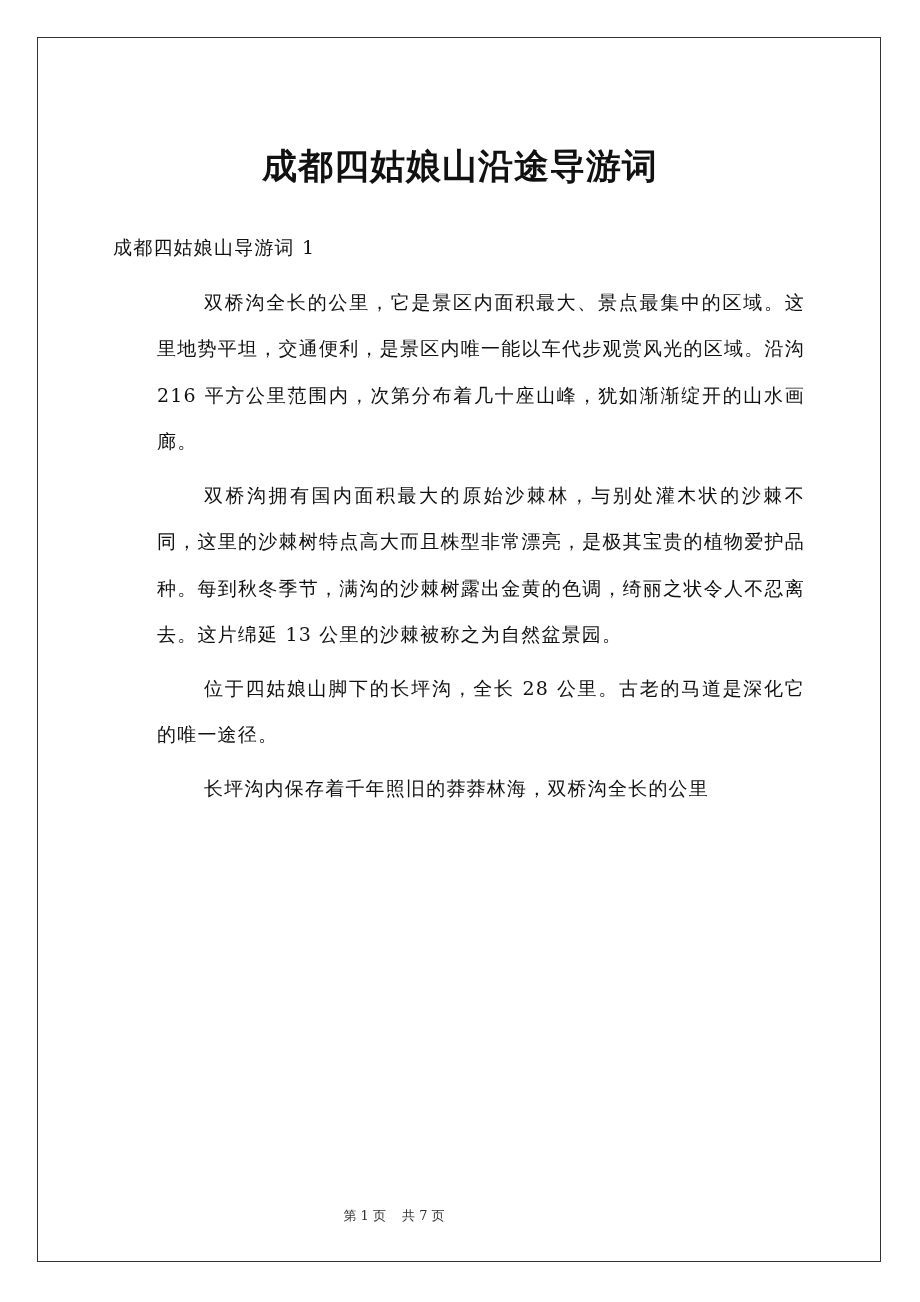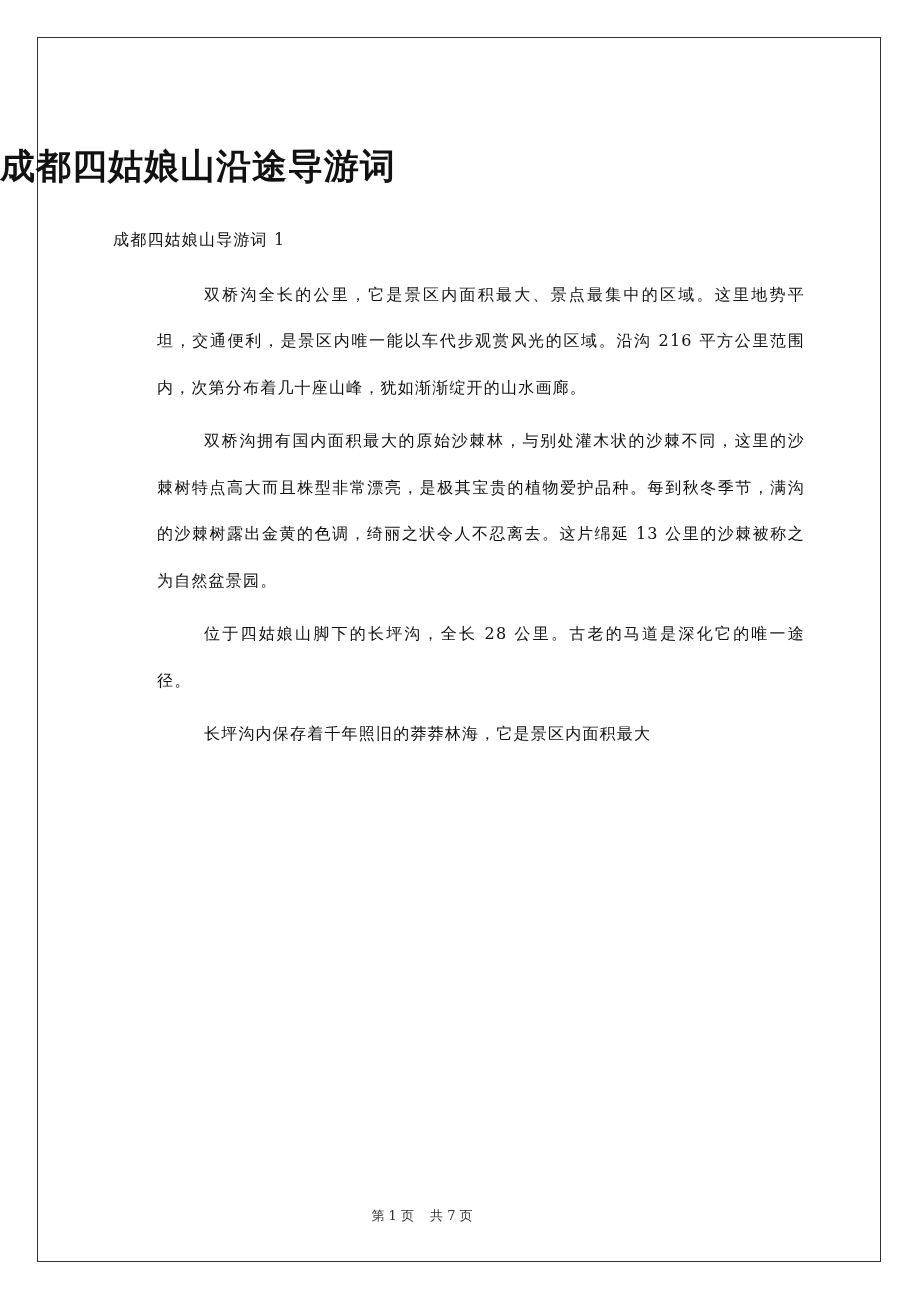--- a/index.html
+++ b/index.html
@@ -1,41 +1,41 @@
 <!DOCTYPE html>
 <html><head>
 <meta charset="utf-8">
 <style>
   html, body { margin: 0; padding: 0; background: #ffffff; }
   body { width: 920px; height: 1302px; position: relative; overflow: hidden;
          font-family: "DejaVu Serif", "Liberation Serif", serif; color: #111; }
   .page-frame { position: absolute; left: 37px; top: 37px; width: 844px; height: 1225px;
                 border: 1.5px solid #333; box-sizing: border-box; }
-  .title { position: absolute; left: 0; width: 920px; top: 142px; text-align: left;
+  .title { position: absolute; left: 0; width: 920px; top: 142px; text-align: center;
            font-size: 35px; font-weight: bold; letter-spacing: 1px; line-height: 48px; }
-  .content { position: absolute; left: 113px; top: 217px; width: 692px; font-size: 16px;
+  .content { position: absolute; left: 113px; top: 224px; width: 692px; font-size: 19px;
              line-height: 46.5px; letter-spacing: 1.2px; text-align: justify; }
   .content p { margin: 0 0 7px 0; }
   .content p.indent { text-indent: 47px; margin-left: 44px; }
   .content p.subtitle { margin-bottom: 8px; }
   .footer { position: absolute; left: 0; width: 788px; top: 1207px; text-align: center;
-            font-size: 13px; color: #333; padding-left: 28px; }
+            font-size: 13px; color: #333; }
   .footer span { margin: 0 6px; }
 </style>
 </head>
 <body>
 
 <div class="page-frame"></div>
 
 <div class="title">成都四姑娘山沿途导游词</div>
 
 <div class="content">
   <p class="subtitle">成都四姑娘山导游词 1</p>
   <p class="indent">双桥沟全长的公里，它是景区内面积最大、景点最集中的区域。这里地势平坦，交通便利，是景区内唯一能以车代步观赏风光的区域。沿沟 216 平方公里范围内，次第分布着几十座山峰，犹如渐渐绽开的山水画廊。</p>
   <p class="indent">双桥沟拥有国内面积最大的原始沙棘林，与别处灌木状的沙棘不同，这里的沙棘树特点高大而且株型非常漂亮，是极其宝贵的植物爱护品种。每到秋冬季节，满沟的沙棘树露出金黄的色调，绮丽之状令人不忍离去。这片绵延 13 公里的沙棘被称之为自然盆景园。</p>
   <p class="indent">位于四姑娘山脚下的长坪沟，全长 28 公里。古老的马道是深化它的唯一途径。</p>
-  <p class="indent">长坪沟内保存着千年照旧的莽莽林海，它是景区内面积最大</p>
+  <p class="indent">长坪沟内保存着千年照旧的莽莽林海，双桥沟全长的公里</p>
 </div>
 
 <div class="footer">
   <span>第 1 页</span>
   <span>共 7 页</span>
 </div>
 
 </body></html>

